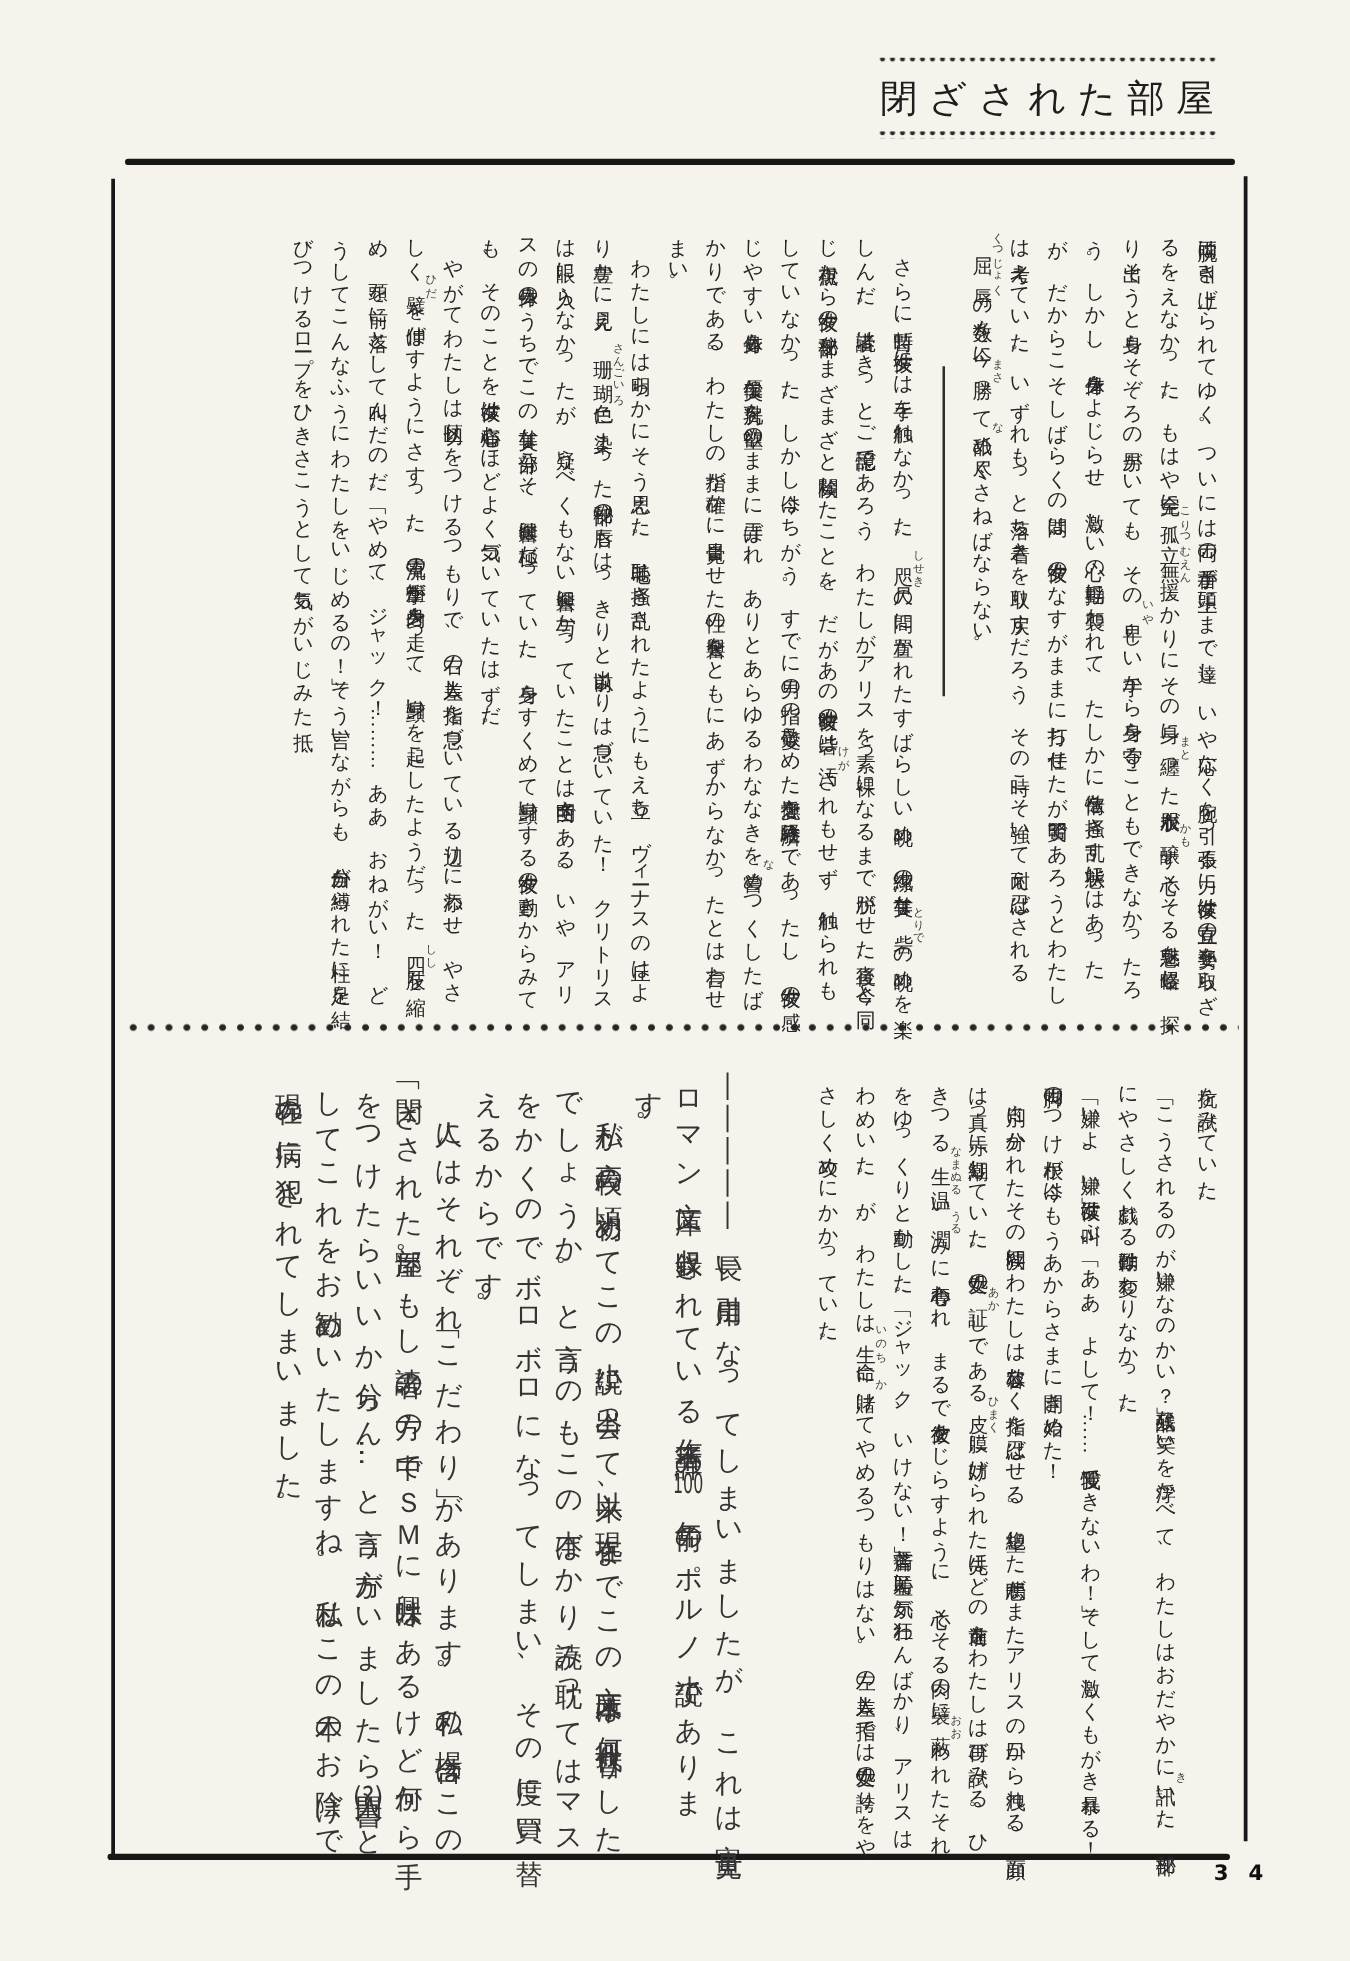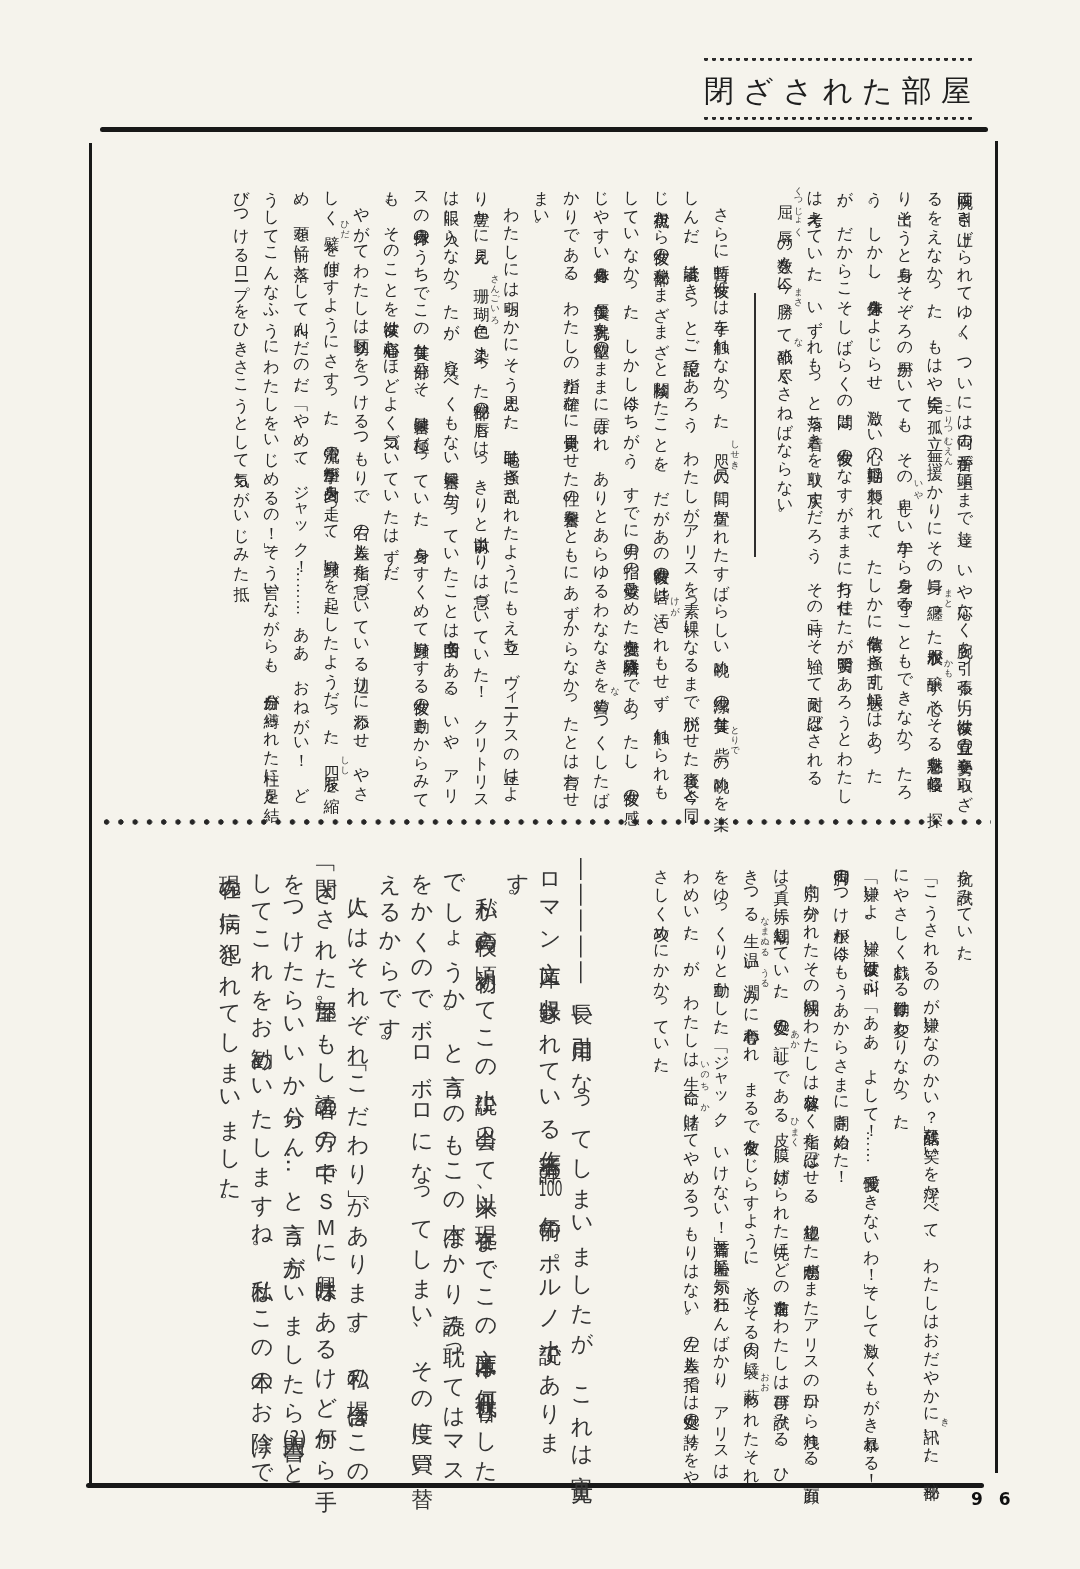--- a/index.html
+++ b/index.html
@@ -3,21 +3,21 @@
 <meta charset="utf-8">
 <style>
   html,body{margin:0;padding:0;}
   body{
     width:1080px;height:1569px;position:relative;
     background:#f5f3ec;
     font-family:"Liberation Serif","DejaVu Serif",serif;
     overflow:hidden;
   }
   
-  .title-block{position:absolute;top:58px;right:106px;width:272px;}
+  .title-block{position:absolute;top:46px;right:106px;width:272px;}
   .wavy{
     height:6px;width:100%;
     background-image:radial-gradient(circle at 4px 1.2px,#2b2b2b 1.7px,transparent 2.3px);
     background-size:8px 6px;background-repeat:repeat-x;
   }
   .title-text{
     font-size:30px;letter-spacing:9px;color:#1e1e1e;
     padding:7px 0 5px 2px;white-space:nowrap;font-weight:500;
   }
   
@@ -89,13 +89,13 @@
     <p class="indent">「嫌いよ、嫌い」彼女は叫ぶ。「ああ、よして！……我慢できないわ！」そして激しくもがき暴れる！　両脚のつけ根が今はもうあからさまに開き始めた！</p>
     <p class="indent">別々に分かれたその狭間にわたしは容赦なく指を忍ばせる。絶望した悲鳴がまたアリスの口から洩れる。顔面は真っ赤に紅潮していた。処女の<ruby>証<rt>あか</rt></ruby>しである<ruby>皮膜<rt>ひまく</rt></ruby>に妨げられた先ほどの前進をわたしは再び試みる。ひきつる<ruby>生温<rt>なまぬる</rt></ruby>い<ruby>潤<rt>うる</rt></ruby>みに心奪われ、まるで彼女をじらすように、心そそる肉の襞に<ruby>蔽<rt>おお</rt></ruby>われたそれをゆっくりと動かした。「ジャック、いけない！」苦痛と羞恥に気が狂わんばかり、アリスはわめいた。が、わたしは<ruby>生命<rt>いのち</rt></ruby>に<ruby>賭<rt>か</rt></ruby>けてやめるつもりはない。左の人差し指では処女の誇りをやさしく攻めにかかっていた。</p>
   </div>
 
 <div id="commentary" class="vtext">
     <p>―――――長い引用になってしまいましたが　これは富士見ロマン文庫に収録されている作者不詳の<span class="tcy">100</span>年前のポルノ小説であります。</p>
     <p class="indent">私が高校の頃初めてこの小説に出会って以来、現在までこの文庫本は何冊代替りしたでしょうか。と言うのもこの本ばかり読み耽ってはマスをかくのでボロボロになってしまい、その度に買い替えるからです。</p>
     <p class="indent">人にはそれぞれ「こだわり」があります。私の場合はこの「閉ざされた部屋」。もし読者の方の中でＳＭに興味はあるけど何から手をつけたらいいか分らん…と言う方がいましたら入門書<span class="tcy">(?)</span>としてこれをお勧めいたしますね。私はこの本のお陰げで現在の病に犯されてしまいました。</p>
   </div>
 
-<div class="page-number">9 6</div>
+<div class="page-number">3 4</div>
 
 </body></html>

